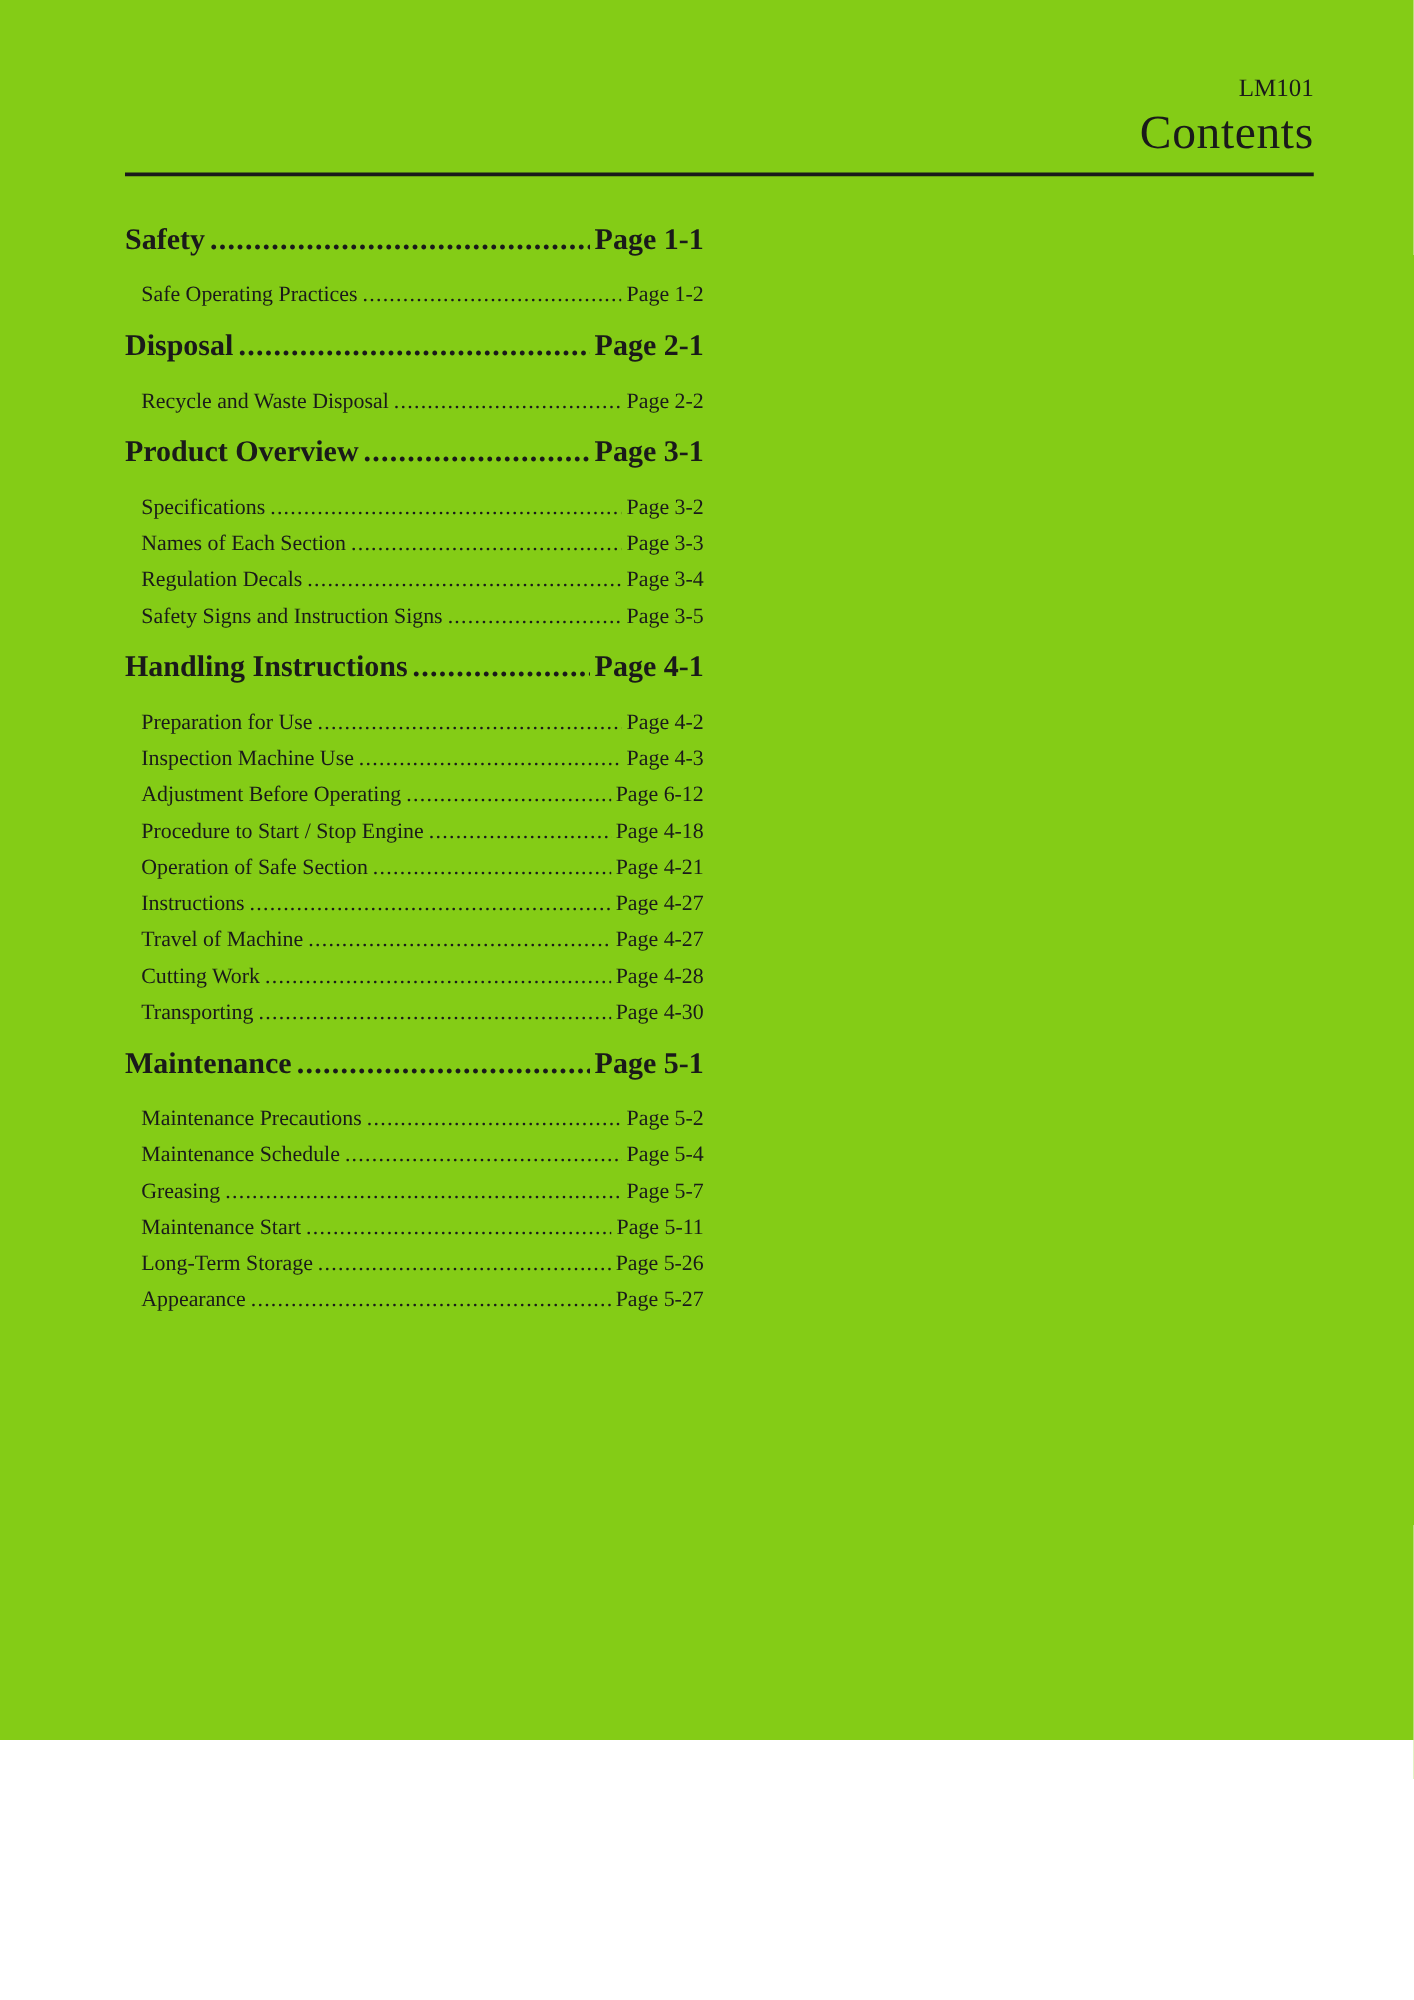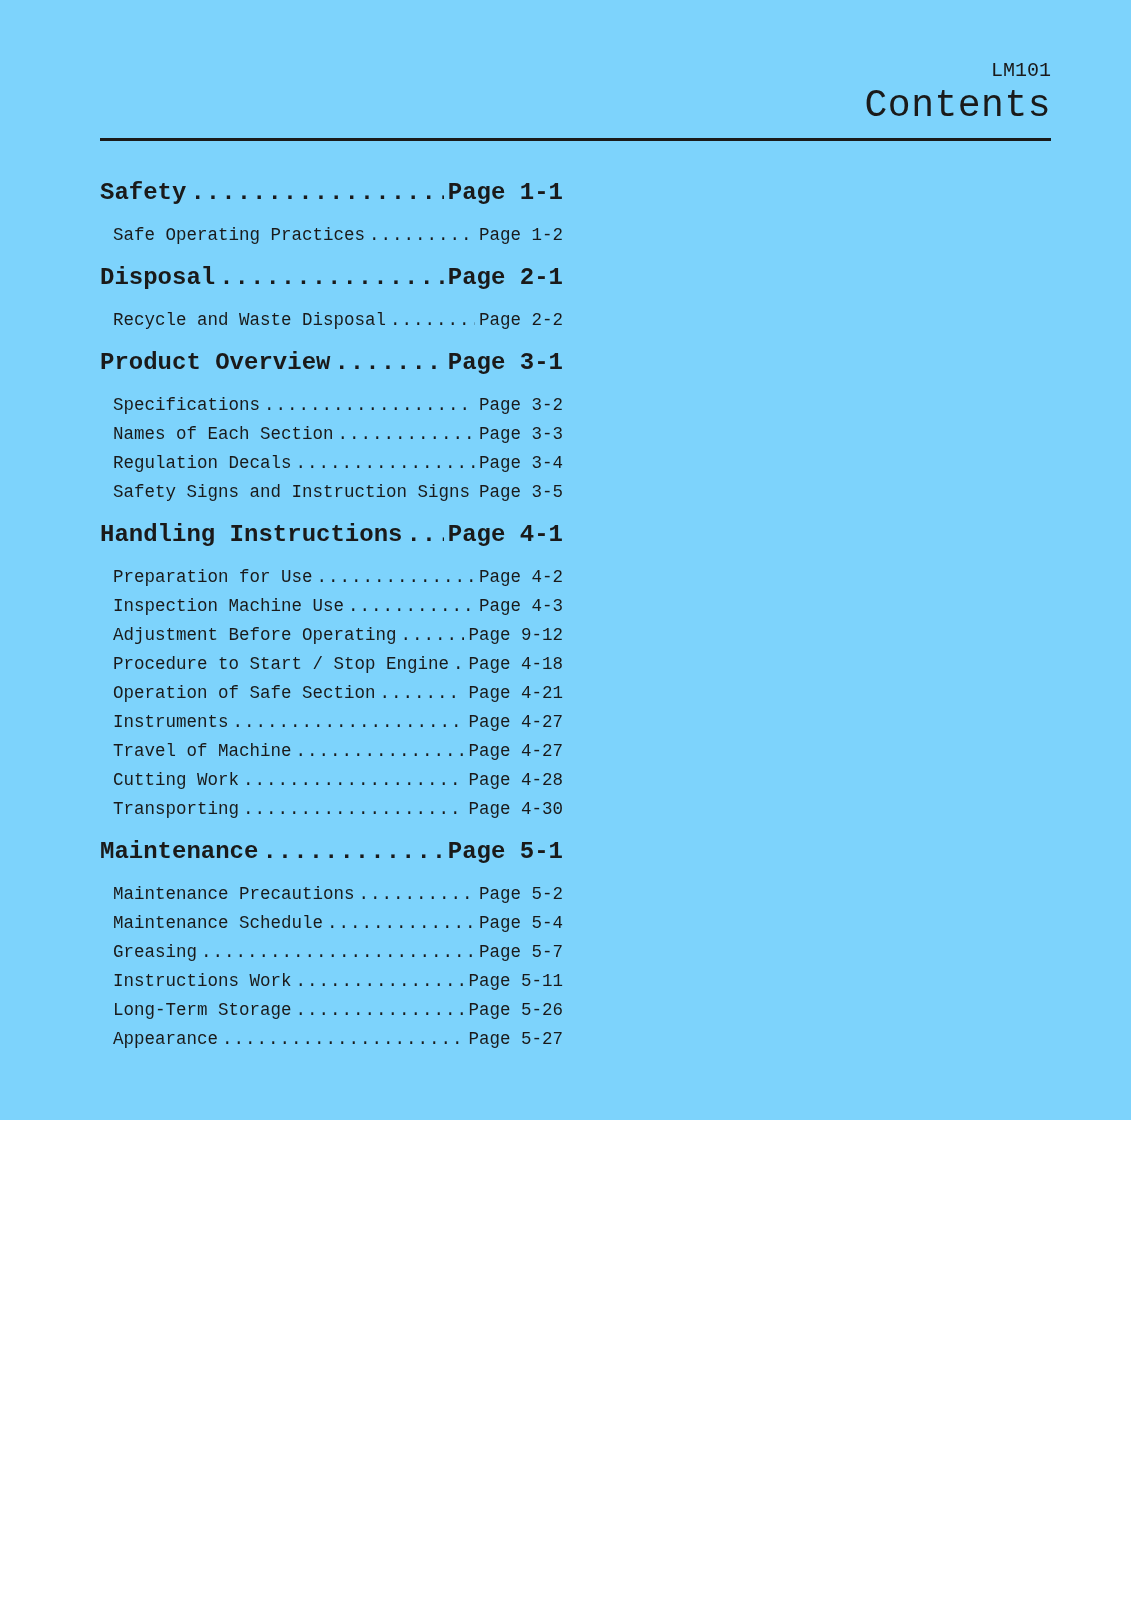--- a/index.html
+++ b/index.html
@@ -1,22 +1,22 @@
 <!DOCTYPE html>
 <html><head>
 <meta charset="utf-8">
 <style>
   * { margin: 0; padding: 0; box-sizing: border-box; }
   html, body { background: #ffffff; }
   .page {
     position: relative;
     width: 1131px;
-    height: 1120px;
-    background: #7dd3fc;
-    font-family: Liberation Mono, monospace;
+    height: 1392px;
+    background: #84cc16;
+    font-family: Liberation Serif, serif;
     color: #1a1a1a;
     overflow: hidden;
   }
   .header {
     position: absolute;
     top: 58px;
     left: 100px;
     right: 80px;
     text-align: right;
     border-bottom: 3px solid #1a1a1a;
@@ -138,34 +138,34 @@
       <span class="toc-page">Page 4-2</span>
     </div>
       <div class="toc-row sub">
       <span class="toc-label">Inspection Machine Use</span>
       <span class="toc-dots"></span>
       <span class="toc-page">Page 4-3</span>
     </div>
       <div class="toc-row sub">
       <span class="toc-label">Adjustment Before Operating</span>
       <span class="toc-dots"></span>
-      <span class="toc-page">Page 9-12</span>
+      <span class="toc-page">Page 6-12</span>
     </div>
       <div class="toc-row sub">
       <span class="toc-label">Procedure to Start / Stop Engine</span>
       <span class="toc-dots"></span>
       <span class="toc-page">Page 4-18</span>
     </div>
       <div class="toc-row sub">
       <span class="toc-label">Operation of Safe Section</span>
       <span class="toc-dots"></span>
       <span class="toc-page">Page 4-21</span>
     </div>
       <div class="toc-row sub">
-      <span class="toc-label">Instruments</span>
+      <span class="toc-label">Instructions</span>
       <span class="toc-dots"></span>
       <span class="toc-page">Page 4-27</span>
     </div>
       <div class="toc-row sub">
       <span class="toc-label">Travel of Machine</span>
       <span class="toc-dots"></span>
       <span class="toc-page">Page 4-27</span>
     </div>
       <div class="toc-row sub">
       <span class="toc-label">Cutting Work</span>
@@ -191,21 +191,21 @@
       <span class="toc-label">Maintenance Schedule</span>
       <span class="toc-dots"></span>
       <span class="toc-page">Page 5-4</span>
     </div>
       <div class="toc-row sub">
       <span class="toc-label">Greasing</span>
       <span class="toc-dots"></span>
       <span class="toc-page">Page 5-7</span>
     </div>
       <div class="toc-row sub">
-      <span class="toc-label">Instructions Work</span>
+      <span class="toc-label">Maintenance Start</span>
       <span class="toc-dots"></span>
       <span class="toc-page">Page 5-11</span>
     </div>
       <div class="toc-row sub">
       <span class="toc-label">Long-Term Storage</span>
       <span class="toc-dots"></span>
       <span class="toc-page">Page 5-26</span>
     </div>
       <div class="toc-row sub">
       <span class="toc-label">Appearance</span>

